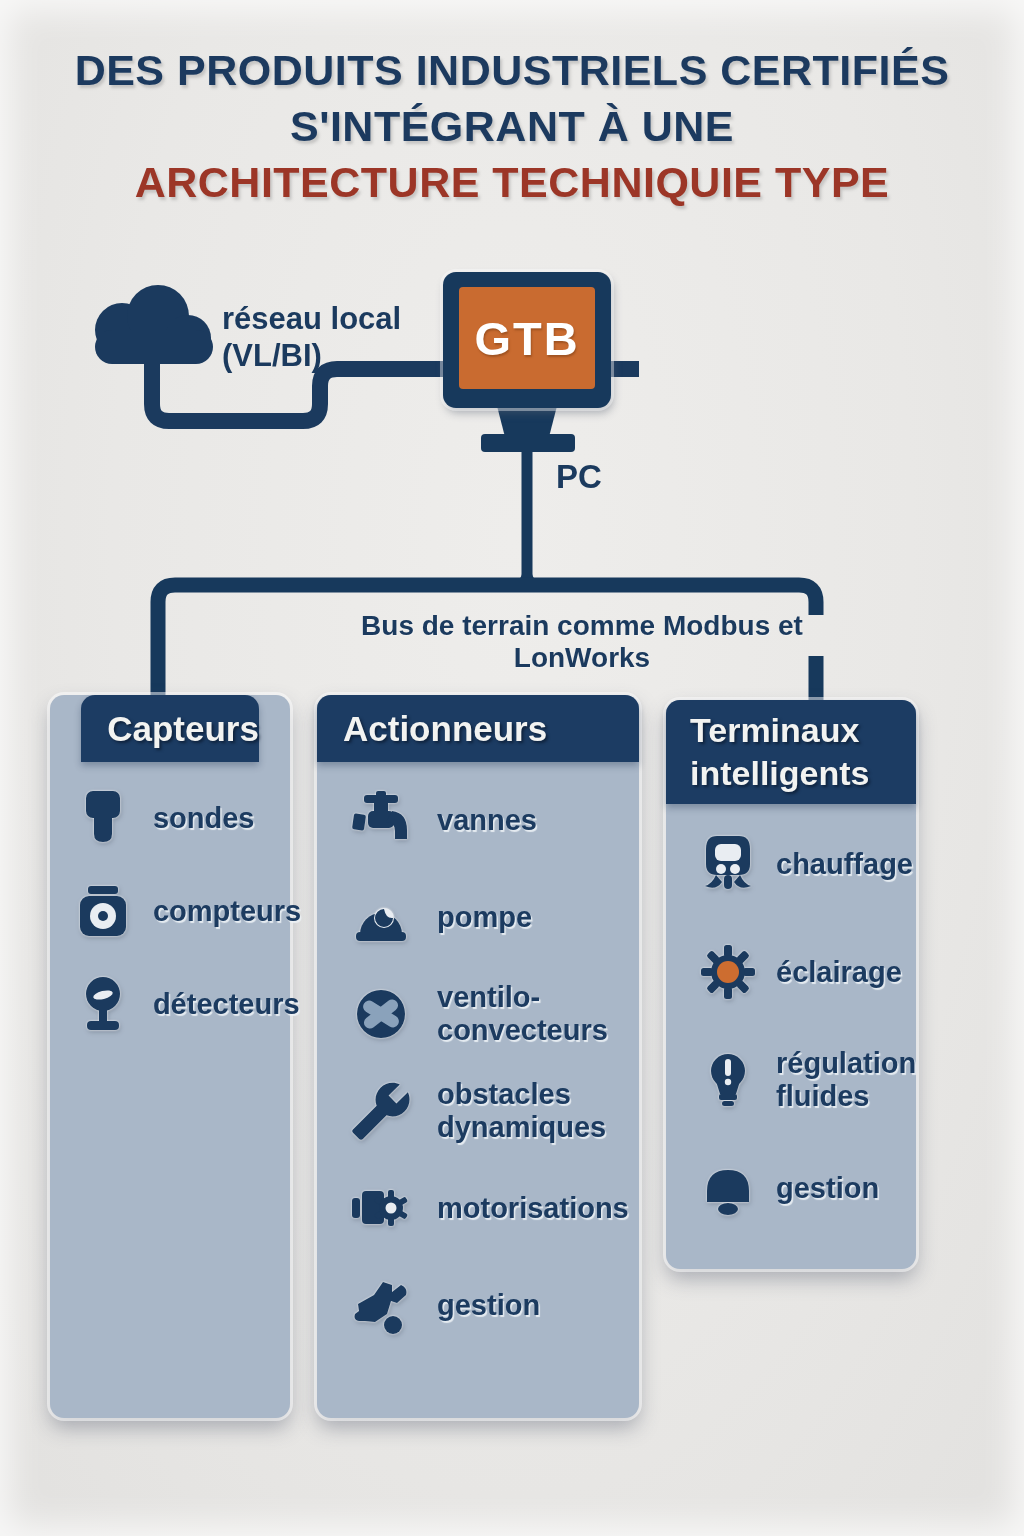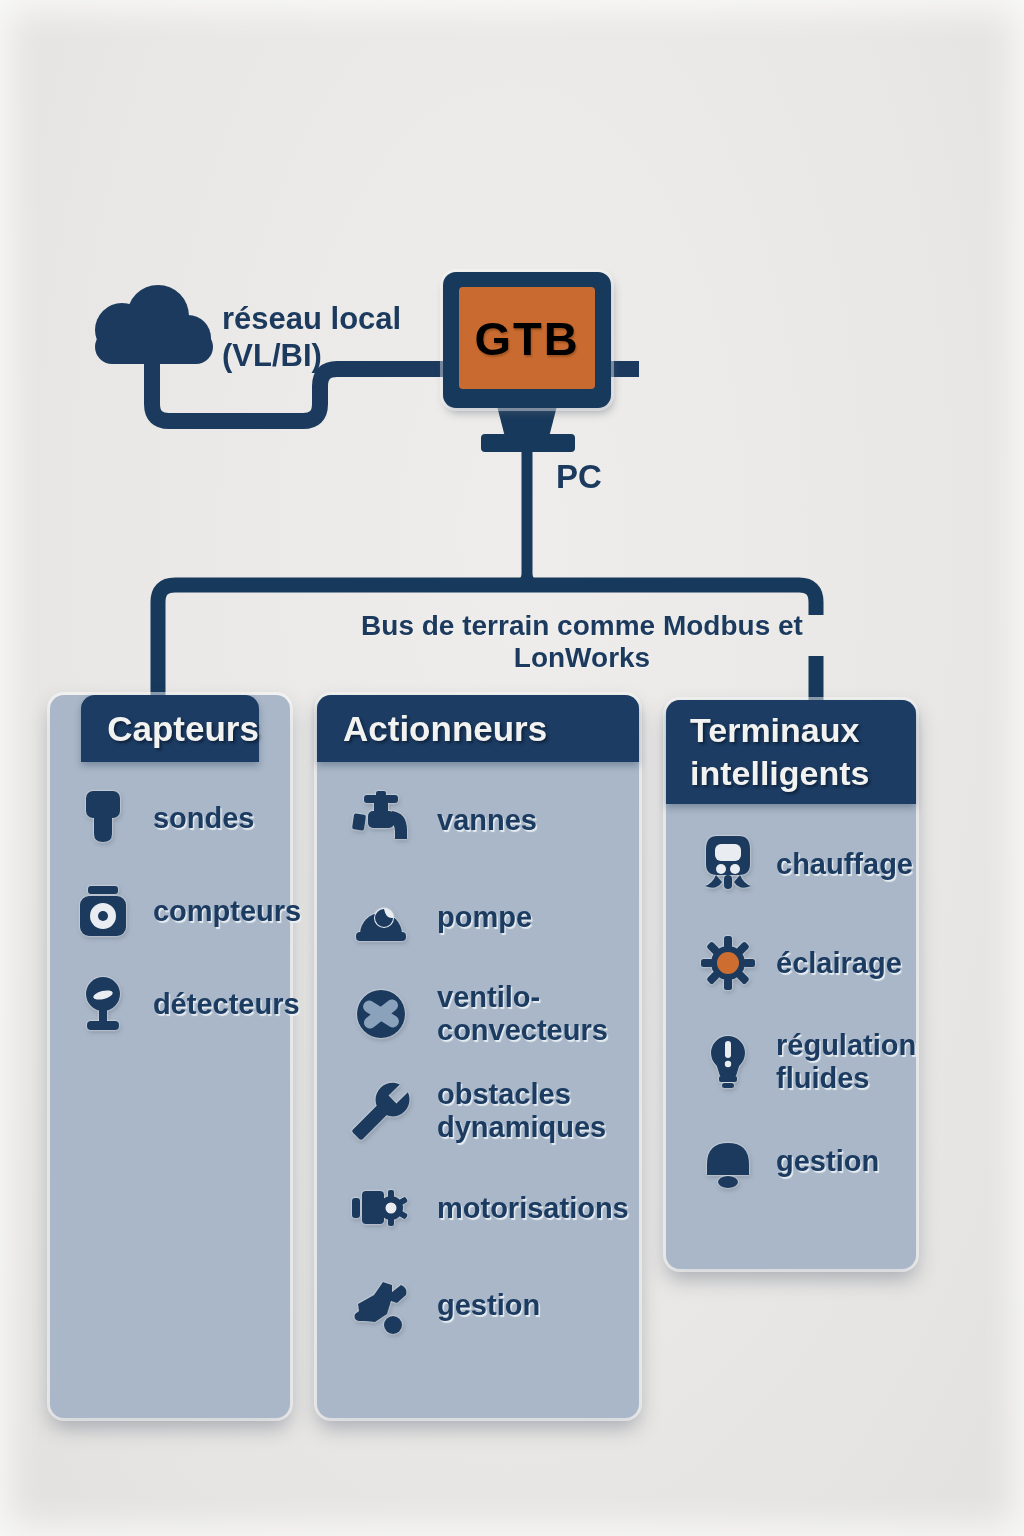--- a/index.html
+++ b/index.html
@@ -15,40 +15,40 @@
   .t-navy{color:#1c3a5f;}
   .t-red{color:#9c3627;}
   
   .wires{position:absolute;left:0;top:0;width:1024px;height:1536px;}
   .cloud-label{position:absolute;left:222px;top:300px;font-size:31px;line-height:37px;
     font-weight:bold;color:#1b3a5e;white-space:pre-line;}
   .monitor{position:absolute;left:443px;top:272px;width:168px;height:136px;background:#17395c;
     border-radius:13px;box-shadow:0 0 0 3px rgba(255,255,255,.38), 2px 5px 9px rgba(90,100,115,.45);}
   .monitor .screen{position:absolute;left:16px;top:15px;width:136px;height:102px;background:#c96b30;
     border-radius:4px;display:flex;align-items:center;justify-content:center;}
-  .monitor .screen span{font-size:47px;font-weight:bold;color:#000000;letter-spacing:2px;
+  .monitor .screen span{font-size:47px;font-weight:bold;color:#ffffff;letter-spacing:2px;
     text-shadow:1px 2px 2px rgba(120,60,20,.5);text-align:right;}
   .pc-label{position:absolute;left:556px;top:458px;font-size:33px;font-weight:bold;color:#1b3a5e;}
   .bus-label{position:absolute;left:292px;top:610px;width:580px;text-align:center;
     font-size:28px;font-weight:bold;color:#1b3a5e;text-shadow:1px 1px 1px rgba(245,245,245,.8);}
   
   .col{position:absolute;top:695px;background:#a9b7c8;border-radius:14px;display:flex;flex-direction:column;
     box-shadow:0 0 0 3px rgba(255,255,255,.5), 0 10px 20px rgba(70,80,100,.38);}
   .col1{left:50px;width:240px;height:723px;align-items:center;}
   .col2{left:317px;width:322px;height:723px;}
   .col3{left:666px;width:250px;height:569px;top:700px;}
   .col-header{background:#1c3c63;border-radius:14px 14px 0 0;color:#f2f3f1;font-weight:bold;
     display:flex;align-items:center;text-shadow:2px 2px 3px rgba(8,20,38,.65);
     box-shadow:0 4px 7px rgba(20,40,70,.3);}
   .col1 .col-header,.col2 .col-header{height:67px;font-size:35px;padding-left:26px;}
   .col3 .col-header{height:104px;font-size:34px;line-height:43px;padding-left:24px;}
   .col-body{display:flex;flex-direction:column;flex:1;}
   .col1 .col-body{padding:24px 8px 16px 40px;gap:29px;}
   .col2 .col-body{padding:24px 8px 0 32px;gap:29px;}
-  .col3 .col-body{padding:26px 6px 0 30px;gap:31px;}
+  .col3 .col-body{padding:26px 6px 0 30px;gap:40px;}
   .item{display:flex;align-items:center;}
   .col1 .item{gap:18px;height:64px;}
   .col2 .item{gap:24px;height:68px;}
   .col3 .item{gap:16px;height:68px;}
   .icon{width:64px;height:64px;flex:none;display:flex;align-items:center;justify-content:center;}
   .icon svg{width:100%;height:100%;fill:#1b3a5e;
     filter:drop-shadow(0 0 1px rgba(255,255,255,.95)) drop-shadow(1.5px 2.5px 2px rgba(90,100,115,.4));}
   .label{font-size:29px;font-weight:bold;color:#1c3b60;line-height:33px;white-space:pre-line;
     text-shadow:1.5px 1.5px 1px rgba(240,244,248,.85);}
 </style>
@@ -69,20 +69,25 @@
     <g fill="#17395c">
       <path d="M497 406 h60 l-8 31 h-44 z"></path>
       <rect x="481" y="434" width="94" height="18" rx="4"></rect>
     </g>
     <path d="M527 452 L527 580" stroke="#17395c" stroke-width="11" fill="none"></path>
     <path d="M506 586 Q521 584 523 570 L531 570 Q533 584 548 586 Z" fill="#17395c"></path>
     <path d="M158 699 L158 602 Q158 585 175 585 L799 585 Q816 585 816 602 L816 615" stroke="#17395c" stroke-width="15" fill="none"></path>
     <path d="M816 656 L816 704" stroke="#17395c" stroke-width="15" fill="none"></path>
   </svg>
 
+  <header class="title">
+    <div class="t-navy">DES PRODUITS INDUSTRIELS CERTIFIÉS</div>
+    <div class="t-navy">S'INTÉGRANT À UNE</div>
+    <div class="t-red">ARCHITECTURE TECHNIQUIE TYPE</div>
+  </header>
 
   <div class="cloud-label">réseau local
 (VL/BI)</div>
 
   <div class="monitor">
     <div class="screen">
       <span>GTB</span>
     </div>
   </div>
 

